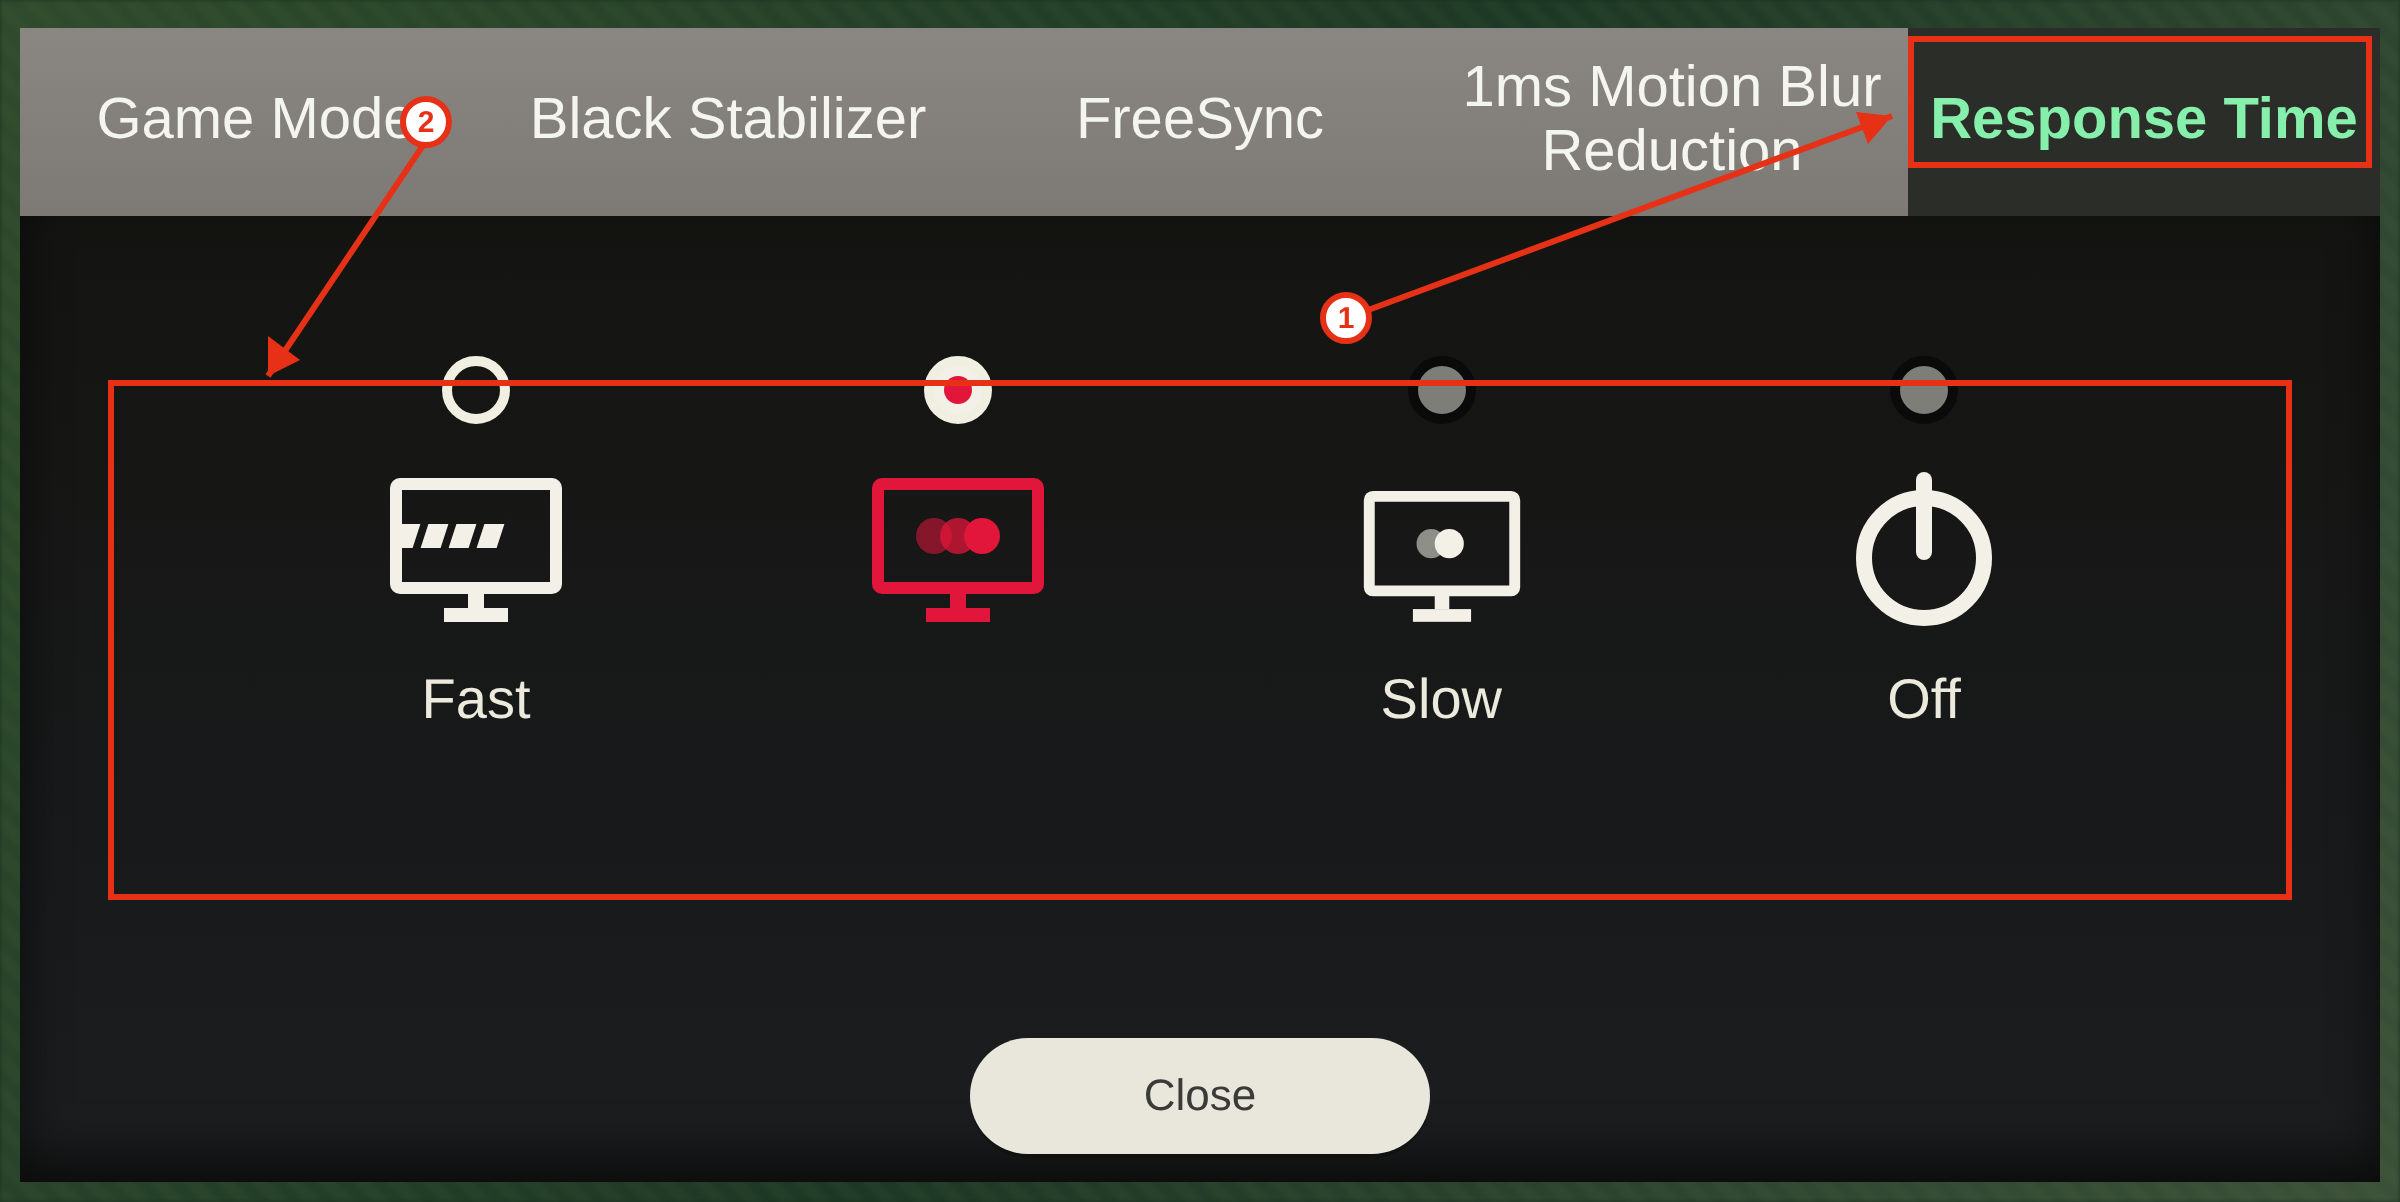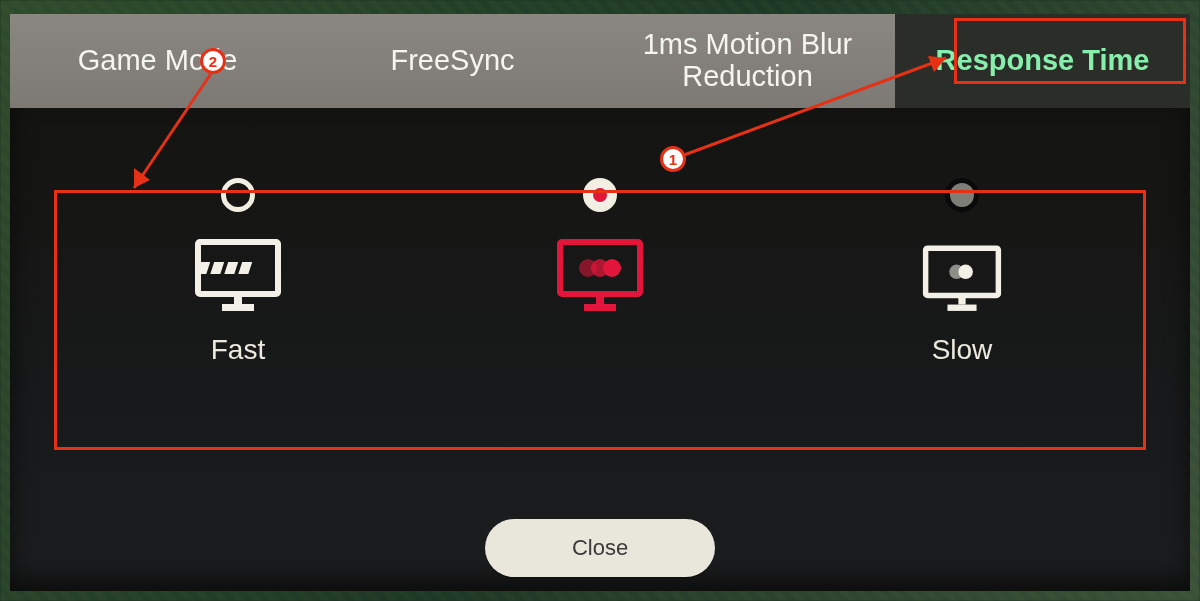--- a/index.html
+++ b/index.html
@@ -175,20 +175,23 @@
 
 <div class="bg-photo"></div>
 
 <div class="osd">
 
   <div class="tabbar">
     <div class="tab">
       <span>Game Mode</span>
     </div>
     <div class="tab">
+      <span>Black Stabilizer</span>
+    </div>
+    <div class="tab">
       <span>FreeSync</span>
     </div>
     <div class="tab">
       <span>1ms Motion Blur Reduction</span>
     </div>
     <div class="tab active">
       <span>Response Time</span>
     </div>
   </div>
 
@@ -240,20 +243,30 @@
             <rect class="base" x="28" y="66" width="32" height="7"></rect>
             <g fill="#f3f1e7">
               <circle cx="38" cy="30" r="8" opacity="0.55"></circle>
               <circle cx="48" cy="30" r="8"></circle>
             </g>
           </svg>
         </div>
         <div class="option-label">Slow</div>
       </div>
 
+      <div class="option">
+        <div class="radio dark"></div>
+        <div class="icon-wrap">
+          <svg class="power-icon" width="78" height="82" viewBox="0 0 78 82">
+            <circle cx="39" cy="45" r="30"></circle>
+            <line x1="39" y1="6" x2="39" y2="42"></line>
+          </svg>
+        </div>
+        <div class="option-label">Off</div>
+      </div>
 
     </div>
 
     <div class="close-btn">
       <span>Close</span>
     </div>
   </div>
 </div>
 
 <div class="anno-box anno-tab-box"></div>

